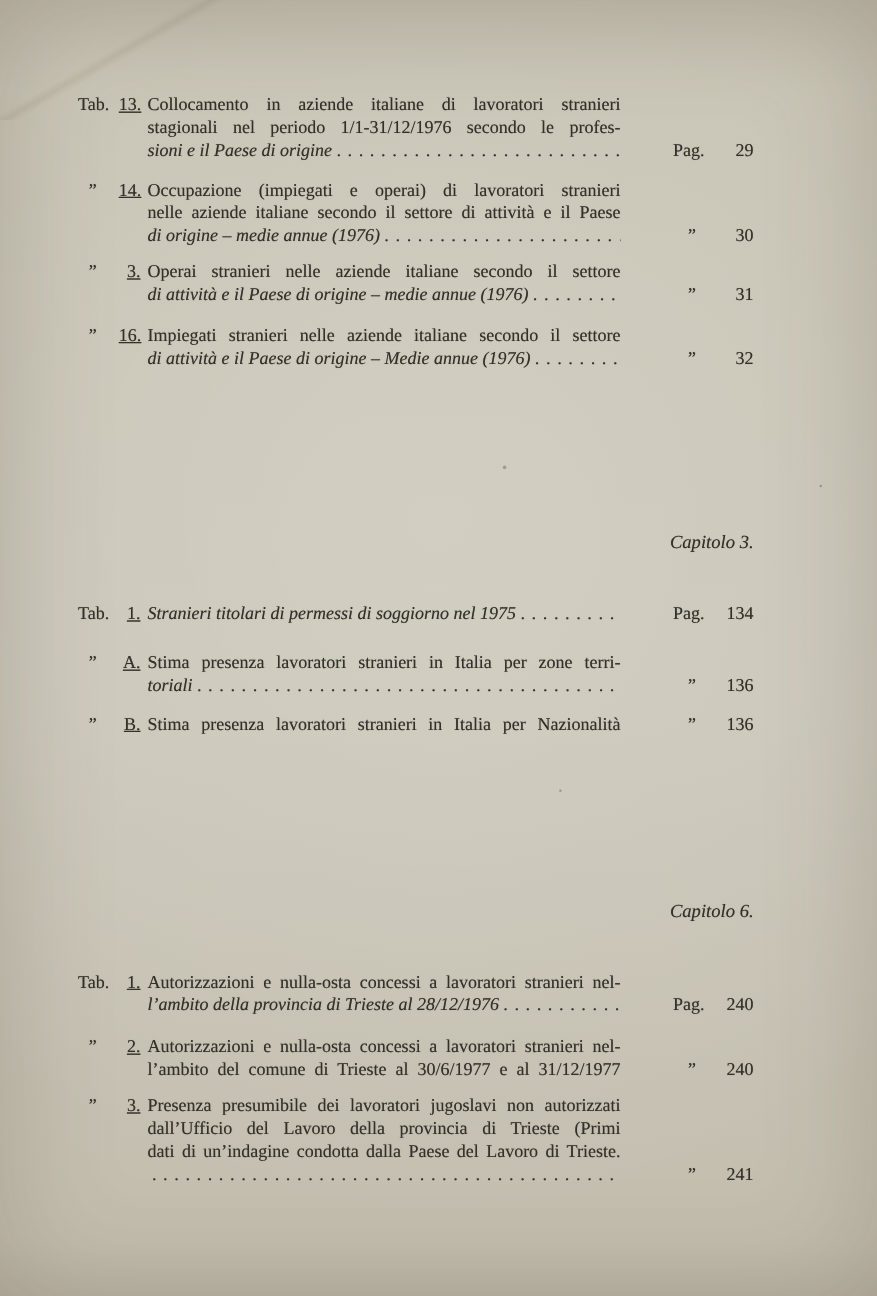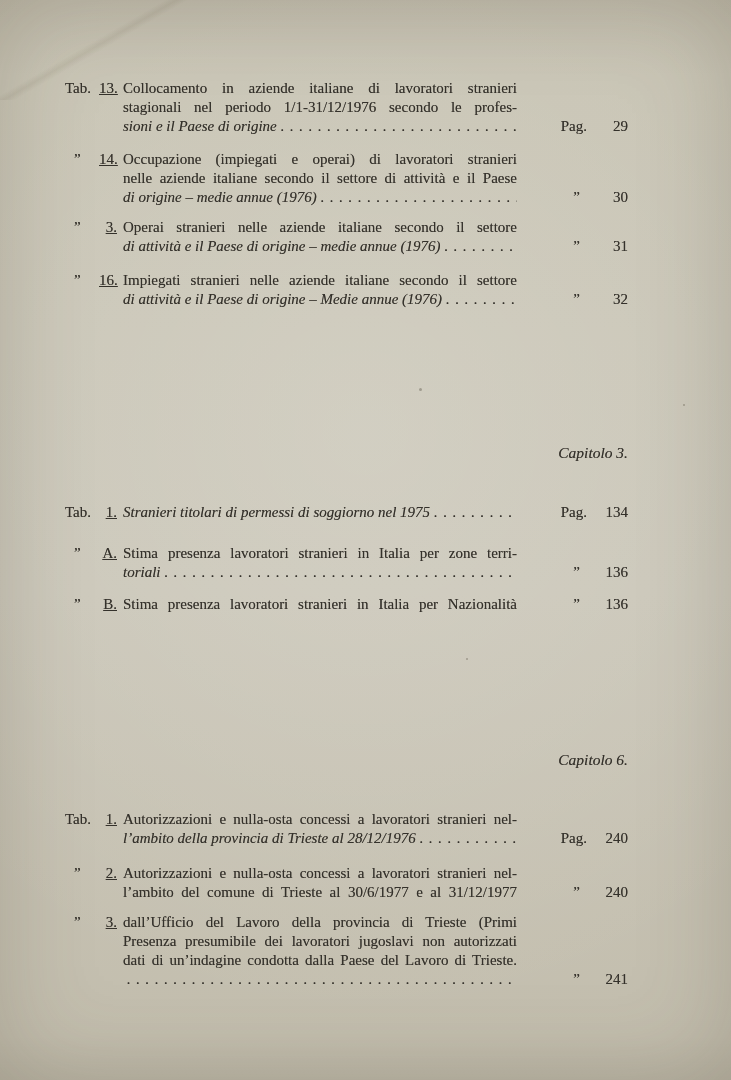--- a/index.html
+++ b/index.html
@@ -205,22 +205,22 @@
         <div class="ln fill">l’ambito del comune di Trieste al 30/6/1977 e al 31/12/1977</div>
       </div>
       <div class="cell-pag ditto">”</div>
       <div class="cell-pnum">240</div>
     </div>
 
     <div class="entry mt11">
       <div class="cell-label ditto">”</div>
       <div class="cell-num">3.</div>
       <div class="cell-desc">
+        <div class="ln fill">Presenza presumibile dei lavoratori jugoslavi non autorizzati</div>
         <div class="ln fill">dall’Ufficio del Lavoro della provincia di Trieste (Primi</div>
-        <div class="ln fill">Presenza presumibile dei lavoratori jugoslavi non autorizzati</div>
         <div class="ln fill">dati di un’indagine condotta dalla Paese del Lavoro di Trieste.</div>
         <div class="ln last">
           <span class="dots"></span>
         </div>
       </div>
       <div class="cell-pag ditto">”</div>
       <div class="cell-pnum">241</div>
     </div>
 
   </div>

